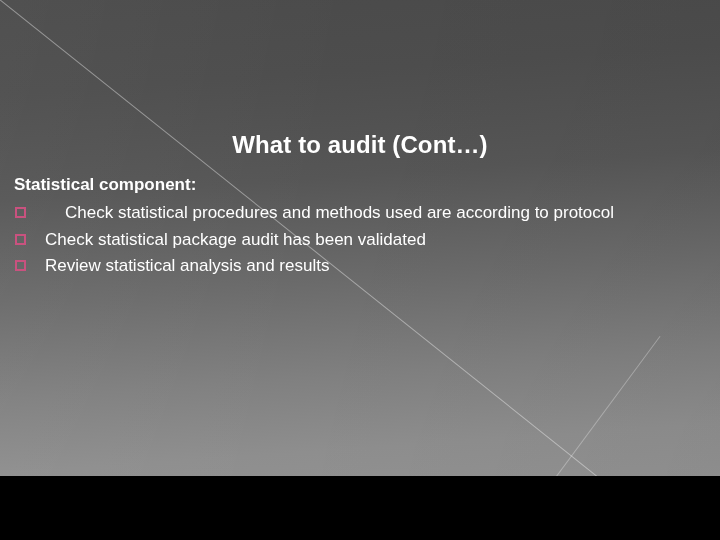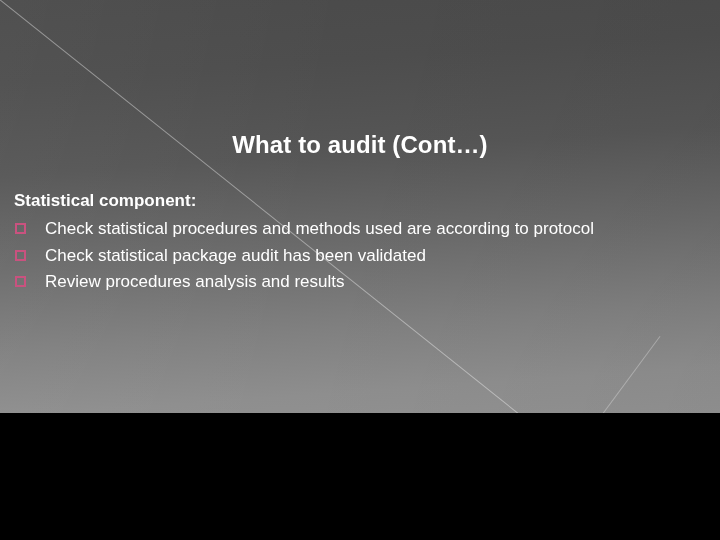--- a/index.html
+++ b/index.html
@@ -3,21 +3,21 @@
 <meta charset="utf-8">
 <style>
   html, body {
     margin: 0;
     padding: 0;
     background: #000;
   }
   #slide {
     position: relative;
     width: 720px;
-    height: 413px;
+    height: 476px;
     overflow: hidden;
     background: linear-gradient(176deg, #4a4a4a 0%, #4d4d4d 18%, #565656 38%, #6b6b6b 58%, #808080 76%, #8e8e8e 90%, #929292 100%);
     font-family: "Liberation Sans", sans-serif;
     -webkit-font-smoothing: antialiased;
   }
   
   .bg-shade {
     position: absolute;
     inset: 0;
     background: linear-gradient(100deg, rgba(255,255,255,0.035) 0%, rgba(255,255,255,0.0) 45%, rgba(0,0,0,0.035) 100%);
@@ -65,21 +65,21 @@
     left: 14px;
     top: 174px;
     width: 692px;
   }
 
   .lead {
     color: #ffffff;
     font-size: 17px;
     font-weight: bold;
     line-height: 22px;
-    margin: 16px 0 4px 0;
+    margin: 0 0 4px 0;
   }
 
   ul.bullets {
     list-style: none;
     margin: 0;
     padding: 0;
   }
   ul.bullets > li {
     position: relative;
     padding-left: 31px;
@@ -97,20 +97,21 @@
     border: 2px solid #c9527f;
     box-sizing: border-box;
   }
   ul.bullets > li .btext {
     display: block;
   }
   ul.bullets > li.justify .btext {
     text-align: justify;
     text-align-last: left;
     width: 620px;
+    margin-left: 20px;
   }
 </style>
 </head>
 <body>
 
 <div id="slide">
 
   <div class="bg-shade"></div>
   <div class="streak streak-main"></div>
   <div class="streak soft streak-up"></div>
@@ -125,18 +126,18 @@
       <li class="justify">
         <span class="marker"></span>
         <span class="btext">Check statistical procedures and methods used are according to protocol</span>
       </li>
       <li>
         <span class="marker"></span>
         <span class="btext">Check statistical package audit has been validated</span>
       </li>
       <li>
         <span class="marker"></span>
-        <span class="btext">Review procedures analysis and results</span>
+        <span class="btext">Review statistical analysis and results</span>
       </li>
     </ul>
 
   </div>
 </div>
 
 </body></html>

